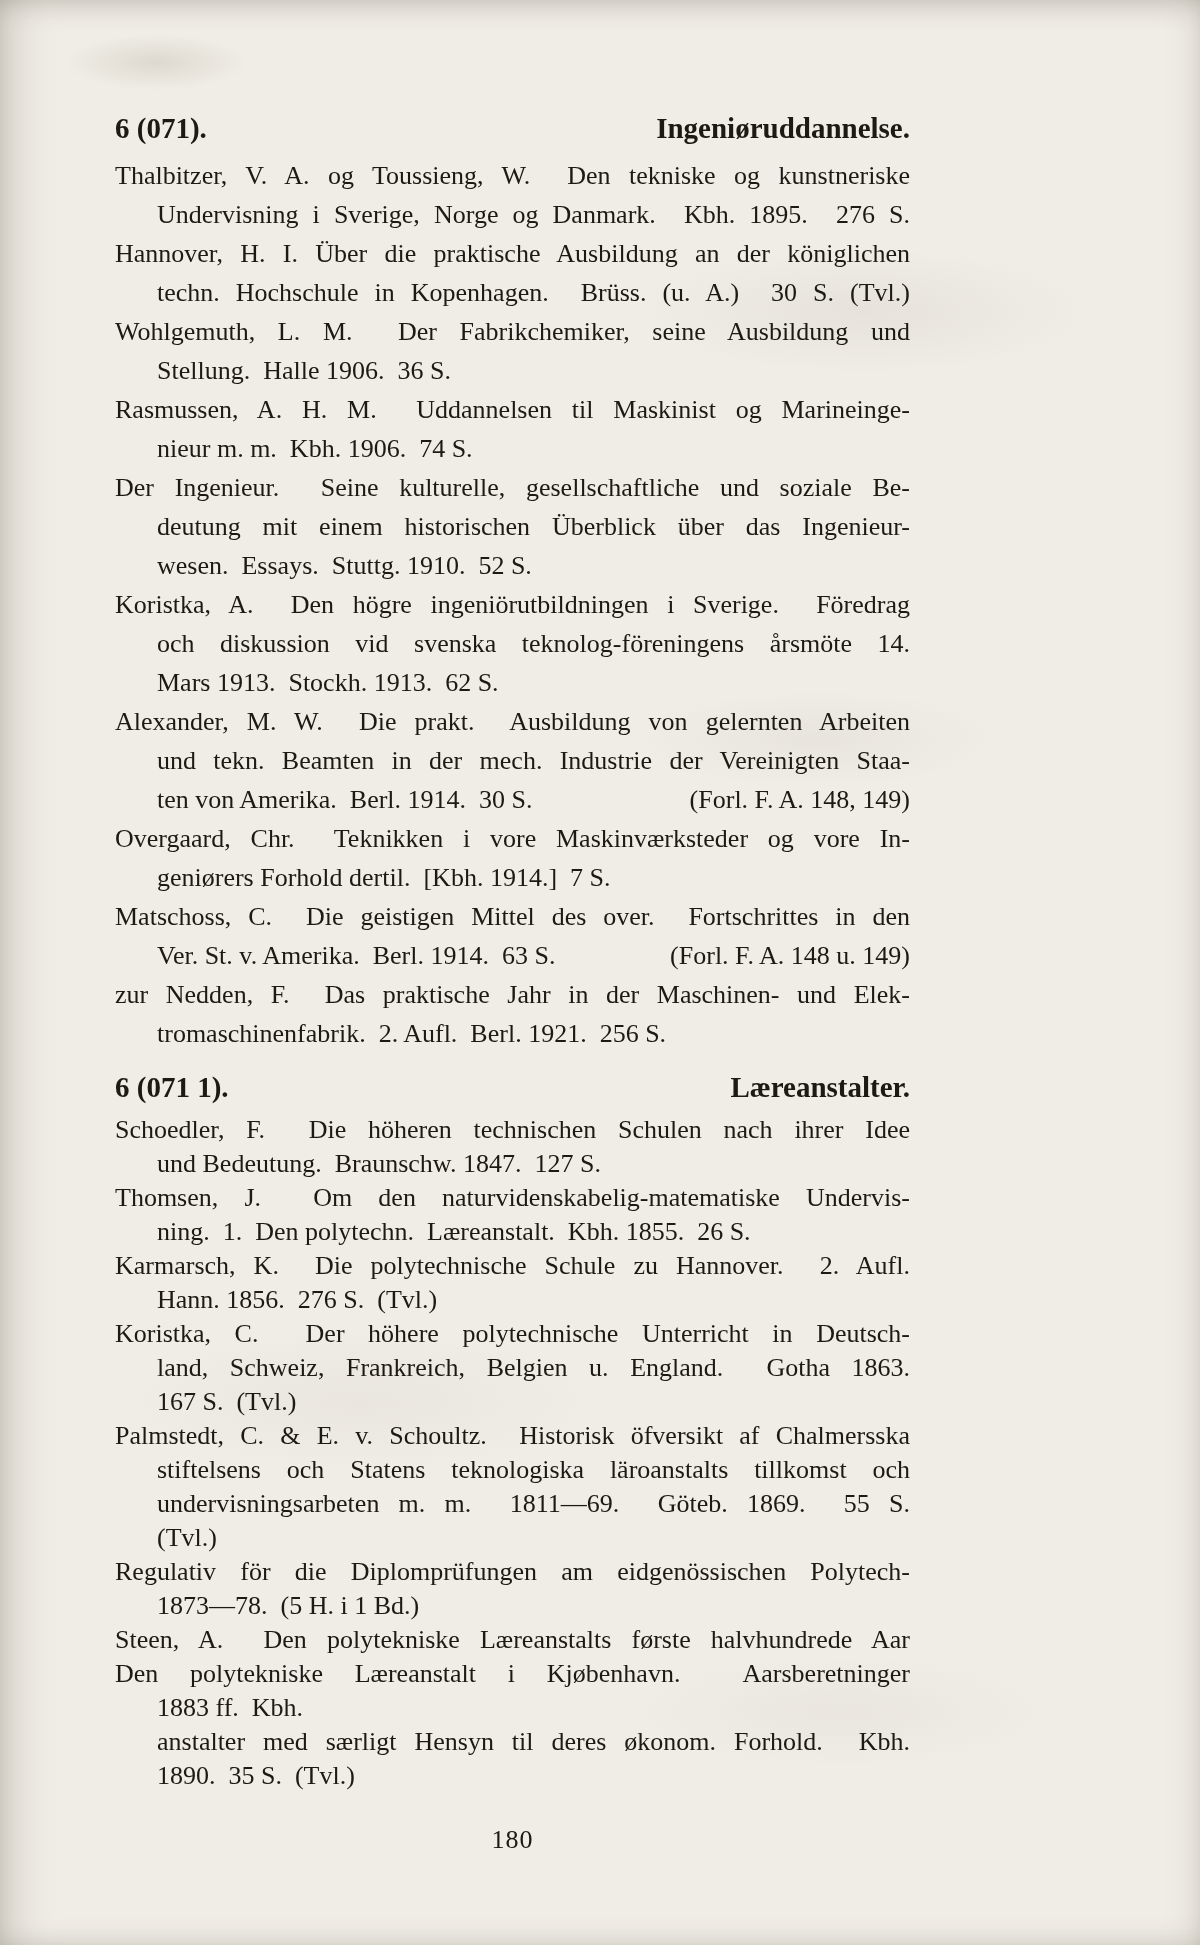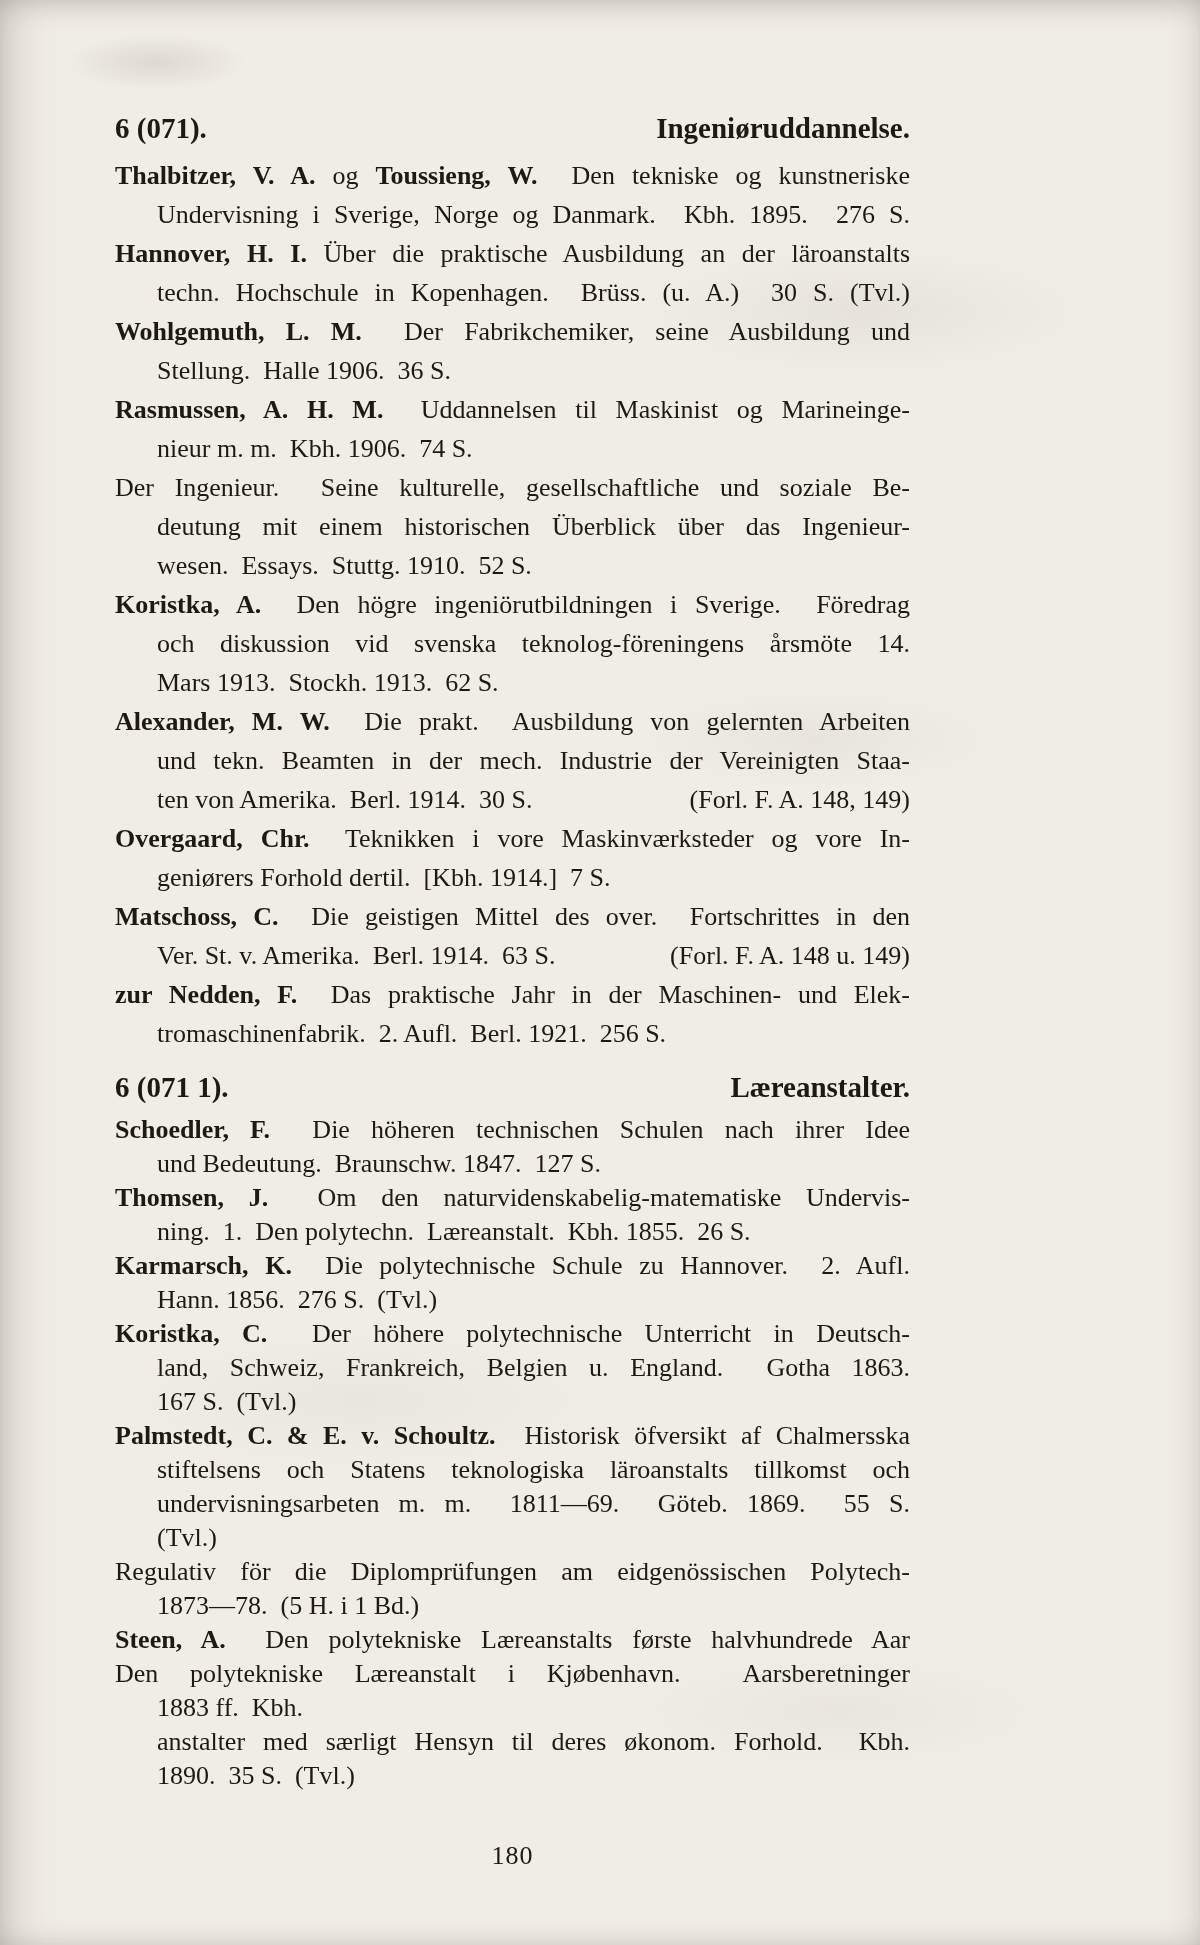--- a/index.html
+++ b/index.html
@@ -40,23 +40,23 @@
   .line{
     font-size:26px;
     white-space:pre-wrap;
   }
   .sec1 .line{line-height:39px;}
   .sec2 .line{line-height:34px;}
   .line.cont{padding-left:42px;}
   .line.just{text-align:justify;text-align-last:justify;}
   .line.fillline{display:flex;}
   .line .fill{flex:1 1 auto;min-width:20px;}
-  .b{font-weight:bold;}
+  .b{font-weight:normal;}
   .folio{
-    margin-top:48px;
+    margin-top:32px;
     width:100%;
     text-align:center;
     font-size:26px;
     letter-spacing:1px;
   }
 </style>
 </head>
 <body>
 
 <div class="page">
@@ -66,21 +66,21 @@
       <div class="sec-head">
         <span>6 (071).</span>
         <span>Ingeniøruddannelse.</span>
       </div>
       <div class="entries">
           <div class="entry">
             <div class="line just"><span class="b">Thalbitzer, V. A.</span><span> og </span><span class="b">Toussieng, W.</span><span>  Den tekniske og kunstneriske</span></div>
             <div class="line cont just"><span>Undervisning i Sverige, Norge og Danmark.  Kbh. 1895.  276 S.</span></div>
           </div>
           <div class="entry">
-            <div class="line just"><span class="b">Hannover, H. I.</span><span> Über die praktische Ausbildung an der läroanstalts</span></div>
+            <div class="line just"><span class="b">Hannover, H. I.</span><span> Über die praktische Ausbildung an der königlichen</span></div>
             <div class="line cont just"><span>techn. Hochschule in Kopenhagen.  Brüss. (u. A.)  30 S. (Tvl.)</span></div>
           </div>
           <div class="entry">
             <div class="line just"><span class="b">Wohlgemuth, L. M.</span><span>  Der Fabrikchemiker, seine Ausbildung und</span></div>
             <div class="line cont"><span>Stellung.  Halle 1906.  36 S.</span></div>
           </div>
           <div class="entry">
             <div class="line just"><span class="b">Rasmussen, A. H. M.</span><span>  Uddannelsen til Maskinist og Marineinge-</span></div>
             <div class="line cont"><span>nieur m. m.  Kbh. 1906.  74 S.</span></div>
           </div>

